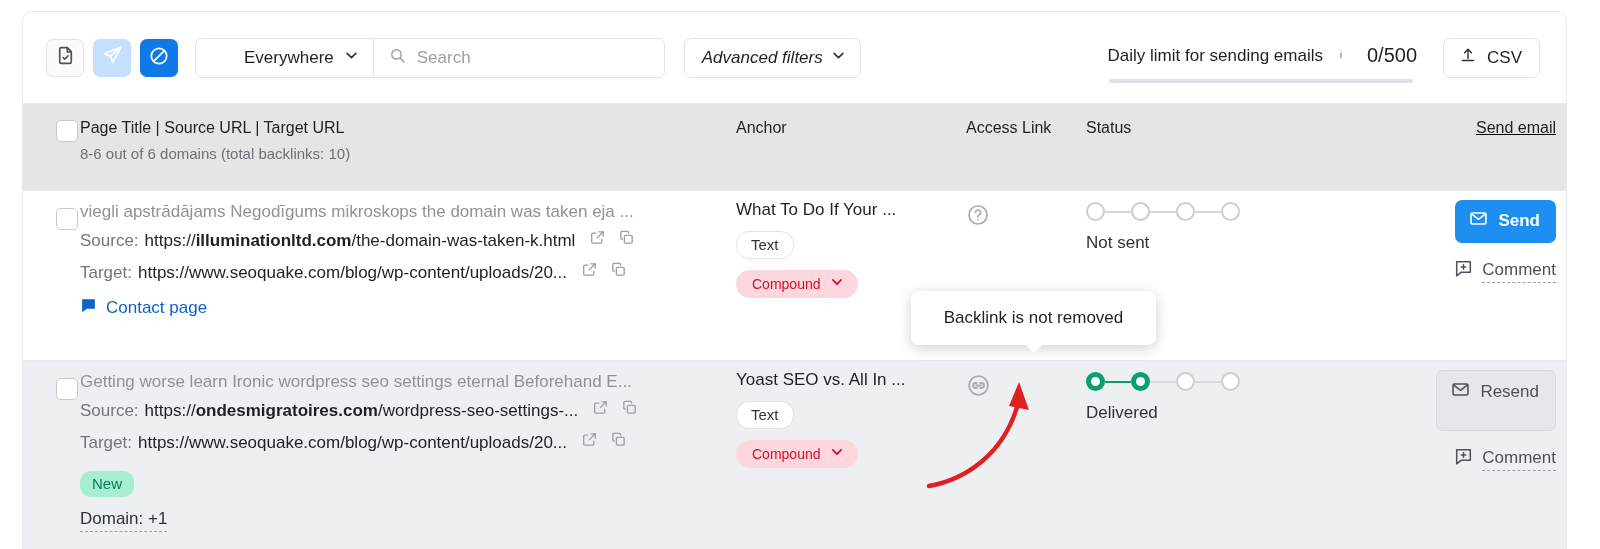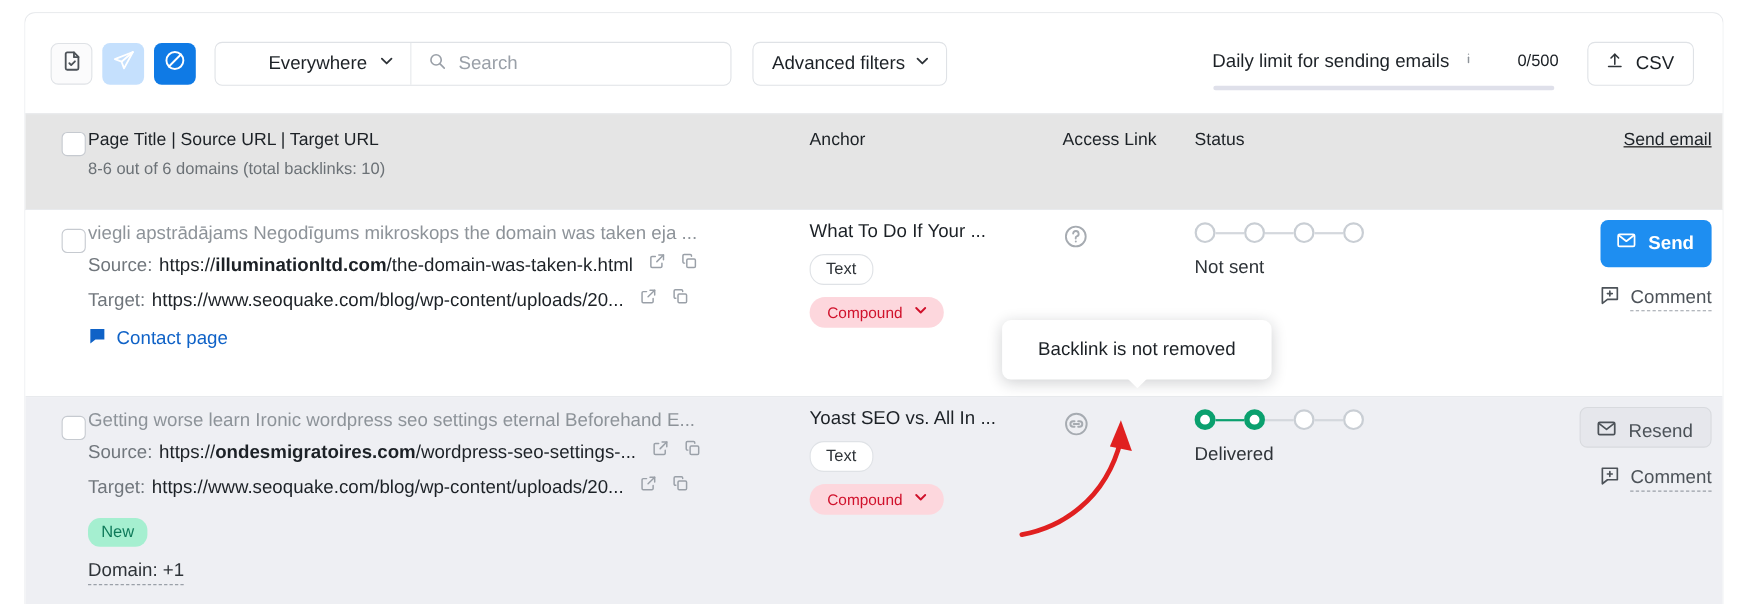--- a/index.html
+++ b/index.html
@@ -78,33 +78,34 @@
     display: flex; align-items: center; gap: 8px;
     height: 40px;
     padding: 0 14px 0 17px;
     border: 1px solid #dfe2e6;
     border-radius: 7px;
     margin-left: 19px;
     font-size: 17px;
     color: #1c2126;
     background: #fff;
     white-space: nowrap;
+    font-style: italic;
   }
 
   .toolbar-right {
     margin-left: auto;
     display: flex; align-items: center;
   }
   .limit-wrap { position: relative; padding-bottom: 4px; }
   .limit-row {
     display: flex; align-items: center; gap: 10px;
     white-space: nowrap;
   }
   .limit-label { font-size: 17px; color: #1c2126; }
-  .limit-count { font-size: 15px; color: #1c2126; margin-left: 26px; }
+  .limit-count { font-size: 20px; color: #1c2126; margin-left: 8px; }
   .limit-bar {
     position: absolute;
     left: 1px; right: 4px; bottom: -12px;
     height: 4px;
     border-radius: 2px;
     background: #dfe0ea;
   }
   .csv-btn {
     display: flex; align-items: center; gap: 10px;
     height: 40px;
@@ -236,21 +237,21 @@
     border-radius: 7px;
     font-size: 17px; font-weight: bold;
     padding: 9px 16px 10px 14px;
   }
   .btn-resend {
     display: flex; align-items: center; gap: 10px;
     background: #e6e7ec; color: #4c5258;
     border: 1px solid #d8dade;
     border-radius: 7px;
     font-size: 17px;
-    padding: 9px 16px 2px 14px;
+    padding: 9px 16px 26px 14px;
   }
   .comment-link {
     display: flex; align-items: center; gap: 9px;
     margin-top: 16px;
     font-size: 17px; color: #4c5258;
   }
   .comment-text { border-bottom: 1px dashed #9aa0a8; padding-bottom: 2px; }
 
   
   .tooltip {

